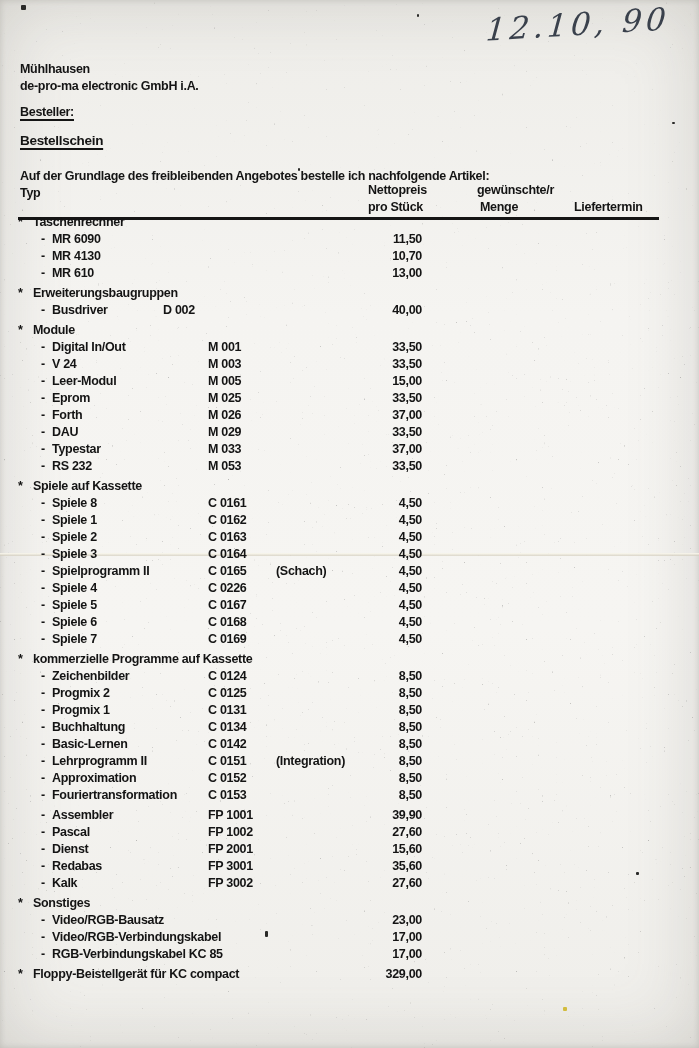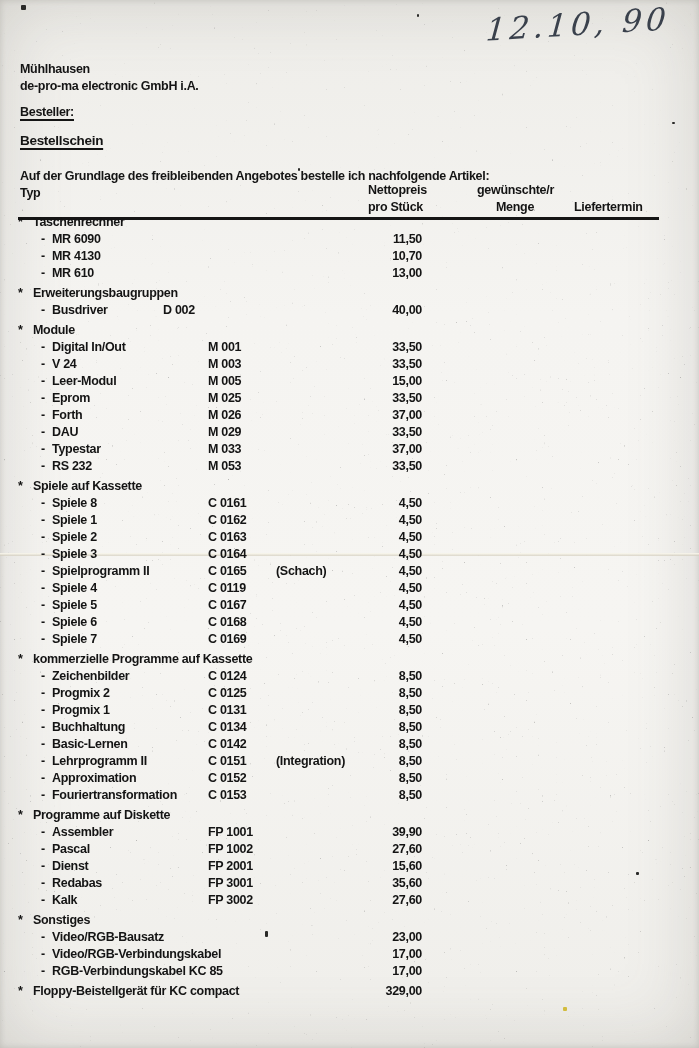--- a/index.html
+++ b/index.html
@@ -30,21 +30,21 @@
   .lh-title  { margin-top:11px; font-size:13.5px; }
   .lh-intro  { margin-top:19px; }
   .u { text-decoration:underline; text-decoration-thickness:1.5px; text-underline-offset:2.5px; }
 
   .colhead { position:absolute; top:183px; left:0; width:699px; height:36px; }
   .colhead span { position:absolute; white-space:nowrap; }
   .c-typ    { left:20px;  top:3px; }
   .c-np1    { left:368px; top:0; }
   .c-np2    { left:368px; top:17px; }
   .c-wanted { left:477px; top:0; }
-  .c-menge  { left:496px; top:17px; }
+  .c-menge  { left:480px; top:17px; }
   .c-liefer { left:574px; top:17px; }
   .rule { position:absolute; left:18px; top:34px; width:641px; height:2.5px; background:#151515; }
 
   #sections { position:absolute; top:211px; left:0; width:699px; }
   .section { margin-top:3px; }
   .srow { position:relative; height:17px; line-height:17px; white-space:nowrap; }
   .sec-title-row { padding-left:18px; }
   .bullet { display:inline-block; width:15px; }
   .row { padding-left:41px; }
   .dash { display:inline-block; width:11px; }
@@ -241,21 +241,21 @@
 
   <div class="srow row">
     <span class="dash">-</span><span class="name">Spielprogramm II</span>
     <span class="code">C 0165</span>
     <span class="note">(Schach)</span>
     <span class="price">4,50</span>
   </div>
 
   <div class="srow row">
     <span class="dash">-</span><span class="name">Spiele 4</span>
-    <span class="code">C 0119</span>
+    <span class="code">C 0226</span>
     
     <span class="price">4,50</span>
   </div>
 
   <div class="srow row">
     <span class="dash">-</span><span class="name">Spiele 5</span>
     <span class="code">C 0167</span>
     
     <span class="price">4,50</span>
   </div>
@@ -334,24 +334,20 @@
   <div class="srow row">
     <span class="dash">-</span><span class="name">Fouriertransformation</span>
     <span class="code">C 0153</span>
     
     <span class="price">8,50</span>
   </div>
 </div>
   </div>
 
   <div class="section">
-    <div class="srow sec-title-row">
-      <span class="bullet">*</span><span class="sec-title">Programme auf Diskette</span>
-      
-    </div>
     <div class="rows">
   <div class="srow row">
     <span class="dash">-</span><span class="name">Assembler</span>
     <span class="code">FP 1001</span>
     
     <span class="price">39,90</span>
   </div>
 
   <div class="srow row">
     <span class="dash">-</span><span class="name">Pascal</span>

